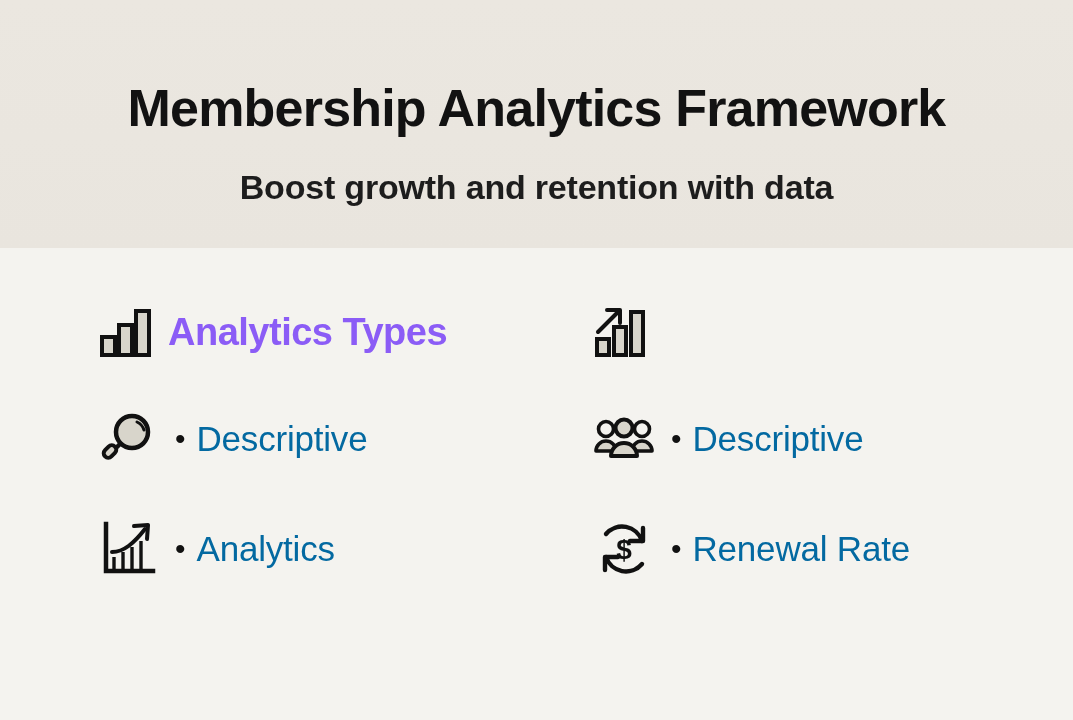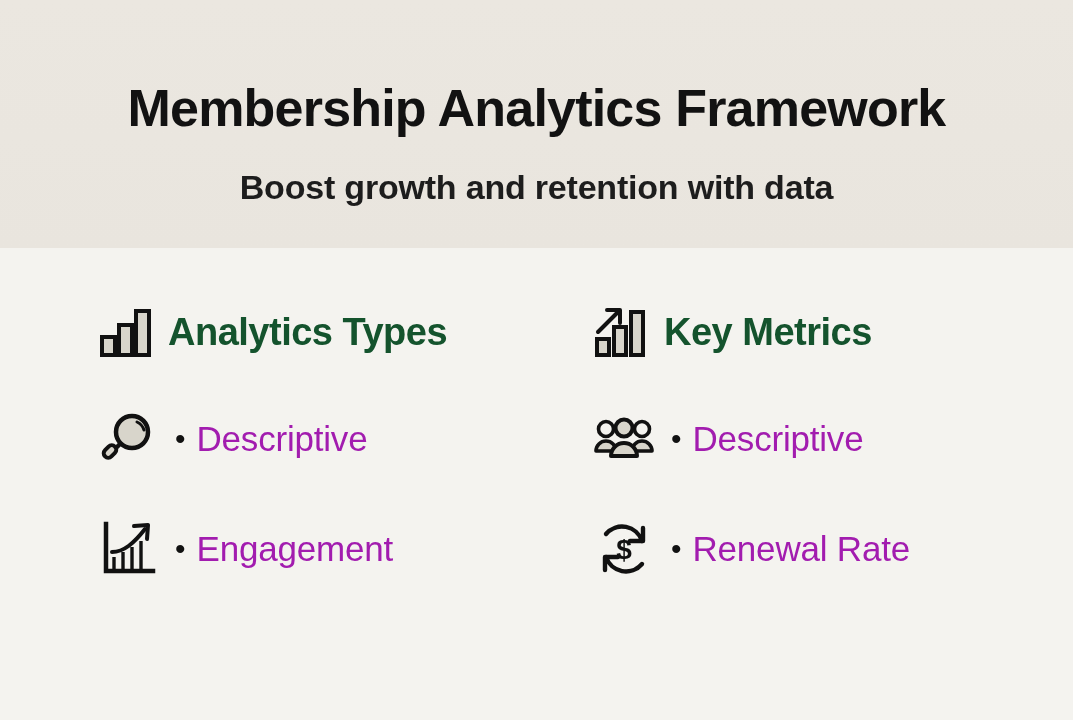--- a/index.html
+++ b/index.html
@@ -78,21 +78,21 @@
 
   .col-heading {
     display: flex;
     align-items: center;
     height: 72px;
     gap: 14px;
   }
   .col-heading .heading-text {
     font-size: 38px;
     font-weight: bold;
-    color: #14532d;
+    color: #8b5cf6;
     letter-spacing: -0.5px;
     white-space: nowrap;
   }
 
   .bullet-row {
     display: flex;
     align-items: center;
     gap: 13px;
     height: 78px;
     margin-top: 32px;
@@ -101,21 +101,21 @@
   .bullet-dot {
     font-size: 30px;
     line-height: 1;
     color: #111;
     margin-left: 4px;
     margin-right: -2px;
   }
   .bullet-text {
     font-size: 35px;
     font-weight: normal;
-    color: #a21caf;
+    color: #0369a1;
     letter-spacing: -0.2px;
     white-space: nowrap;
   }
 
   .icon {
     display: inline-flex;
     align-items: center;
     justify-content: center;
     flex: 0 0 auto;
   }
@@ -166,38 +166,37 @@
               <path d="M8 5 L8 52 L55 52" fill="none" stroke="#111" stroke-width="4.5" stroke-linecap="square"></path>
               <line x1="16" y1="38" x2="16" y2="52" stroke="#111" stroke-width="3.4"></line>
               <line x1="25" y1="33" x2="25" y2="52" stroke="#111" stroke-width="3.4"></line>
               <line x1="34" y1="28" x2="34" y2="52" stroke="#111" stroke-width="3.4"></line>
               <line x1="43" y1="22" x2="43" y2="52" stroke="#111" stroke-width="3.4"></line>
               <path d="M14 33 C26 33 36 24 47 10" fill="none" stroke="#111" stroke-width="4" stroke-linecap="round"></path>
               <path d="M36 7 L50 6 L49 20" fill="none" stroke="#111" stroke-width="4" stroke-linecap="round" stroke-linejoin="round"></path>
             </svg>
           </span>
           <span class="bullet-dot">•</span>
-          <span class="bullet-text">Engagement</span>
+          <span class="bullet-text">Analytics</span>
         </div>
 
       </div>
 
       <div class="column right">
 
         <div class="col-heading">
           <span class="icon">
             <svg width="56" height="56" viewBox="0 0 56 56">
               <rect x="3" y="35" width="12" height="16" fill="#d8d5cb" stroke="#111" stroke-width="4"></rect>
               <rect x="20" y="23" width="12" height="28" fill="#d8d5cb" stroke="#111" stroke-width="4"></rect>
               <rect x="37" y="8" width="12" height="43" fill="#d8d5cb" stroke="#111" stroke-width="4"></rect>
               <path d="M4 28 L24 8" fill="none" stroke="#111" stroke-width="4" stroke-linecap="round"></path>
               <path d="M13 6 L26 6 L26 19" fill="none" stroke="#111" stroke-width="4" stroke-linecap="round" stroke-linejoin="round"></path>
             </svg>
           </span>
-          <span class="heading-text">Key Metrics</span>
         </div>
 
         <div class="bullet-row">
           <span class="icon">
             <svg width="60" height="48" viewBox="0 0 60 48">
               <circle cx="12" cy="14" r="7.5" fill="#f4f3ef" stroke="#111" stroke-width="3.6"></circle>
               <path d="M2 36 a10 10 0 0 1 20 0 Z" fill="#d8d5cb" stroke="#111" stroke-width="3.6" stroke-linejoin="round"></path>
               <circle cx="48" cy="14" r="7.5" fill="#f4f3ef" stroke="#111" stroke-width="3.6"></circle>
               <path d="M38 36 a10 10 0 0 1 20 0 Z" fill="#d8d5cb" stroke="#111" stroke-width="3.6" stroke-linejoin="round"></path>
               <circle cx="30" cy="13" r="8.5" fill="#d8d5cb" stroke="#111" stroke-width="4"></circle>

